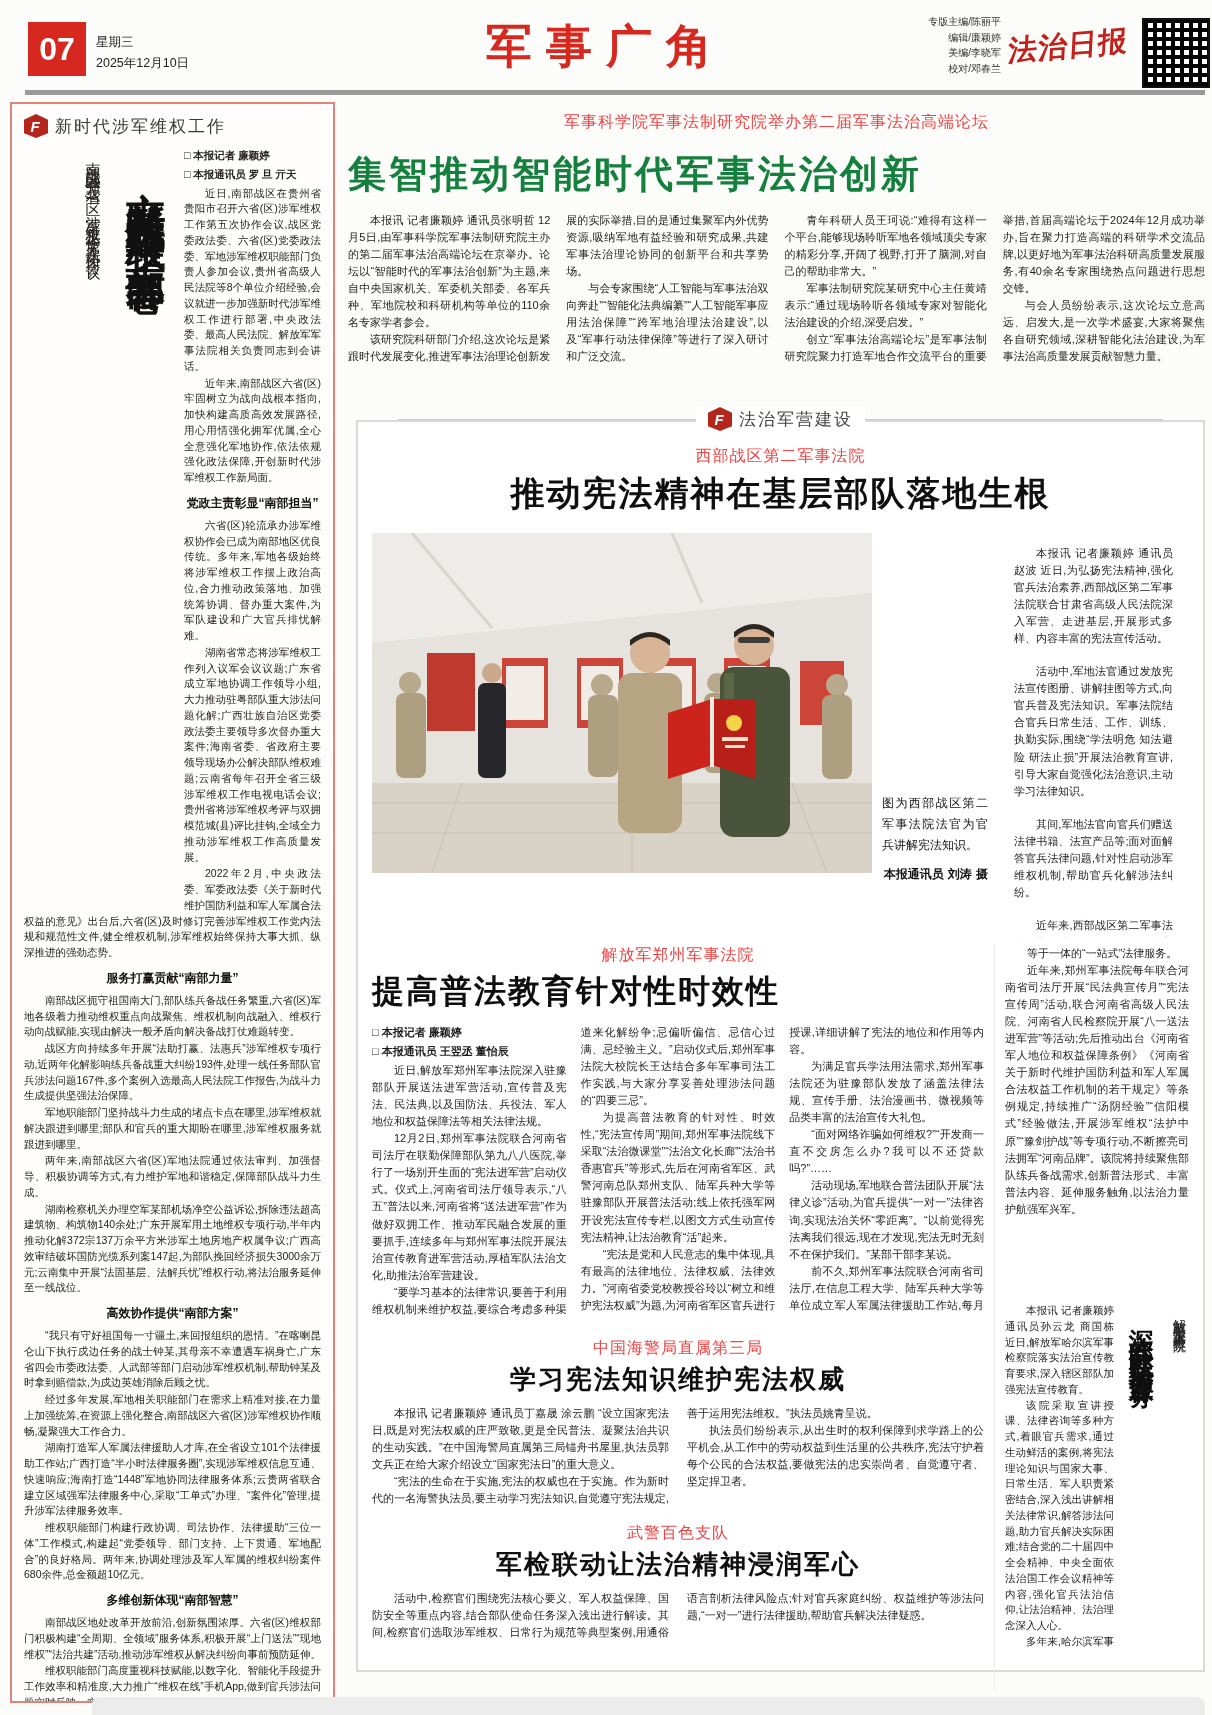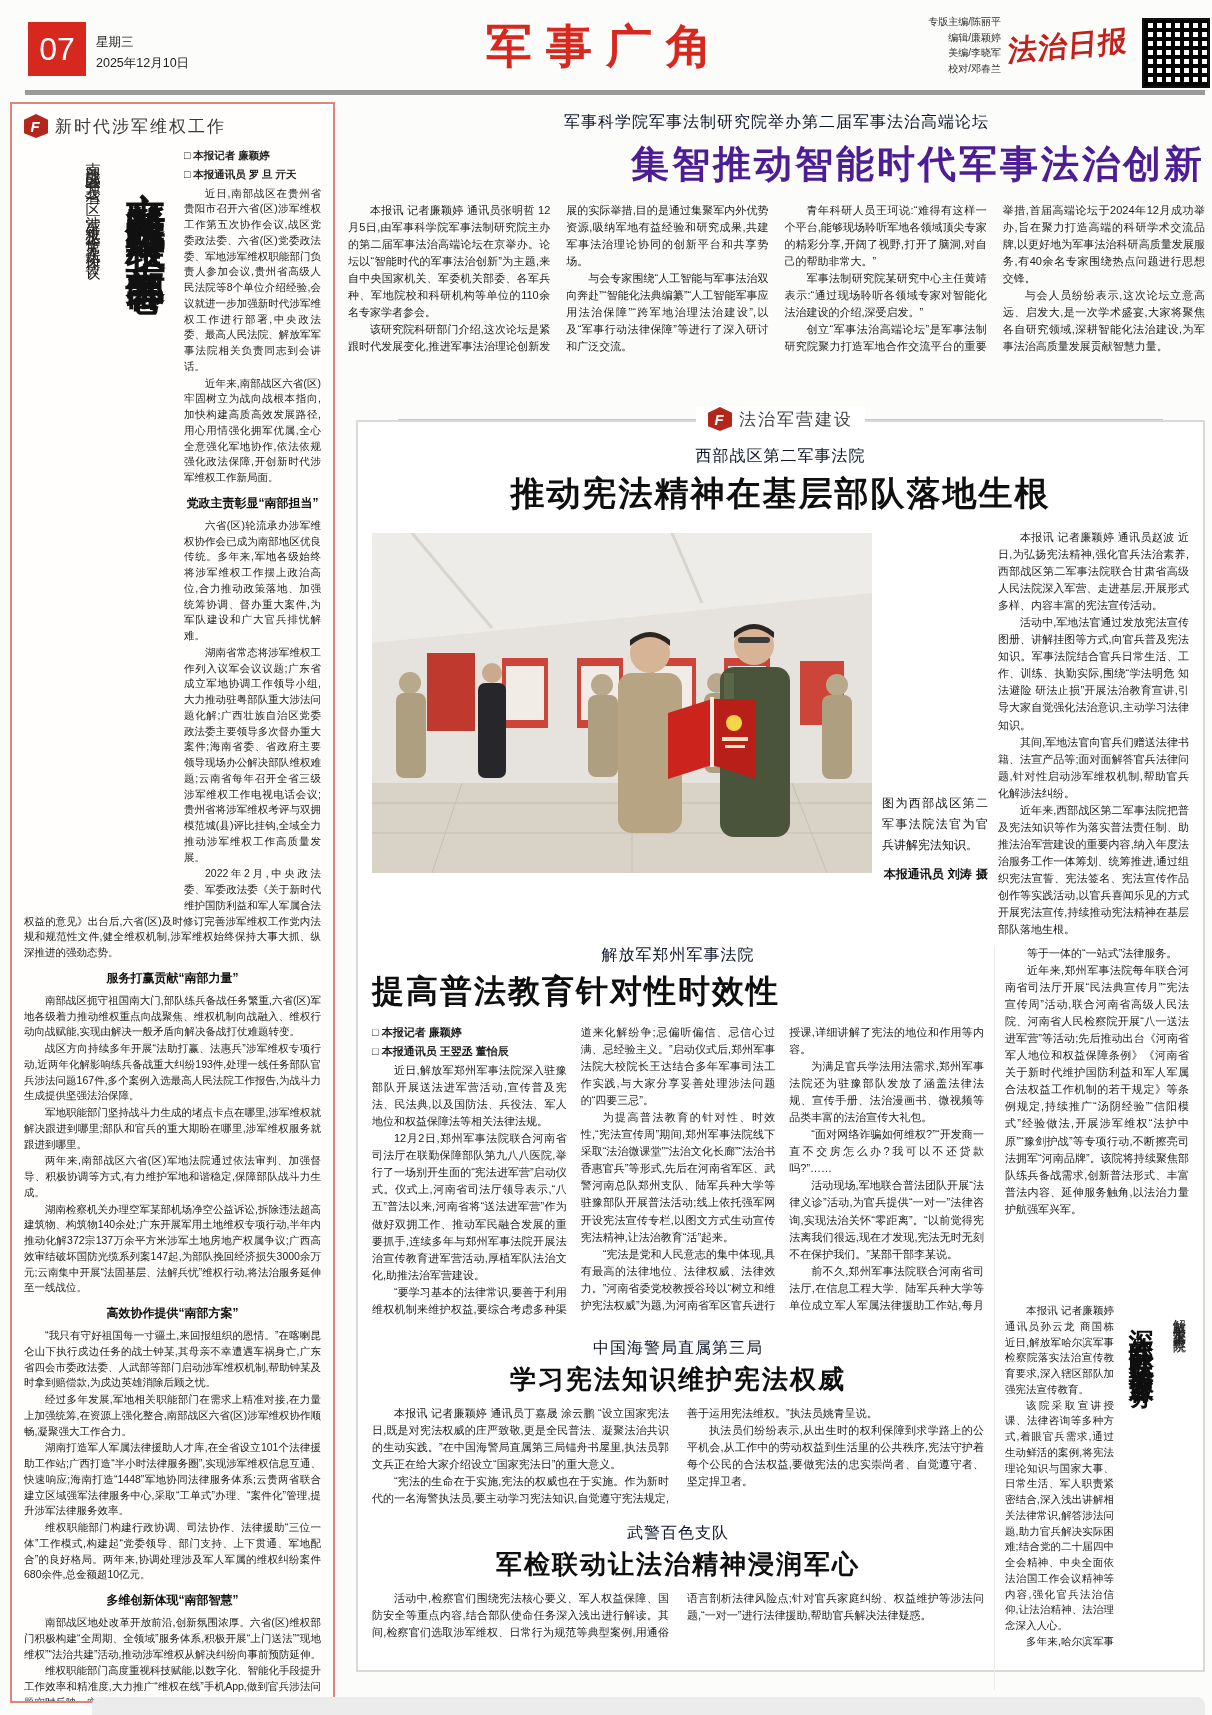--- a/index.html
+++ b/index.html
@@ -3,21 +3,21 @@
 <meta charset="utf-8">
 <style>
   html,body{margin:0;padding:0;}
   body{
     width:1212px;height:1715px;position:relative;background:#fcfcfa;
     font-family:"Liberation Sans","DejaVu Sans",sans-serif;color:#1c1c1c;
     overflow:hidden;
   }
   
   #page-number{position:absolute;left:28px;top:22px;width:58px;height:54px;background:#d6281e;
-    color:#fff;font-size:32px;font-weight:normal;display:flex;align-items:center;justify-content:center;}
+    color:#fff;font-size:32px;font-weight:bold;display:flex;align-items:center;justify-content:center;}
   #date-block{position:absolute;left:96px;top:32px;font-size:12.5px;line-height:1.7;color:#222;}
   #page-title{position:absolute;left:0;right:0;top:16px;text-align:center;
     font-size:46px;font-weight:bold;color:#d6281e;letter-spacing:14px;}
   #editors{position:absolute;right:211px;top:14px;text-align:right;font-size:10px;line-height:1.55;color:#333;}
   #masthead{position:absolute;left:1008px;top:26px;width:130px;font-size:29px;font-weight:bold;
     color:#c3201b;font-family:"DejaVu Serif","Liberation Serif",serif;white-space:nowrap;
     transform:rotate(-5deg) skewX(-8deg);letter-spacing:1px;}
   #qr-code{position:absolute;left:1142px;top:18px;width:64px;height:66px;border:2px solid #111;
     background-image:
       repeating-linear-gradient(0deg,#000 0 4px,transparent 4px 9px),
@@ -34,43 +34,43 @@
   .left-flow{margin-top:10px;font-size:10.5px;line-height:1.5;text-align:justify;color:#222;}
   .v-titles{float:left;width:152px;height:756px;writing-mode:vertical-rl;margin-right:8px;}
   .lv-head{font-size:40px;font-weight:bold;letter-spacing:5px;padding-top:12px;color:#111;margin-left:12px;}
   .lv-kicker{font-size:15px;letter-spacing:4px;color:#222;padding-top:2px;}
   .byline{font-weight:bold;margin:1px 0 3px;}
   .paras p{margin:0 0 1px;text-indent:2em;}
   .paras h4{margin:8px 0 6px;text-align:center;font-size:12px;color:#111;}
 
   
   #top-article{position:absolute;left:348px;top:112px;width:857px;}
-  .art-kicker{text-align:center;font-size:16px;color:#0f172a;letter-spacing:1px;}
-  #top-article .art-headline{text-align:right;font-size:38px;font-weight:bold;letter-spacing:3px;margin-top:6px;color:#4c1d95;}
+  .art-kicker{text-align:center;font-size:16px;color:#ef4444;letter-spacing:1px;}
+  #top-article .art-headline{text-align:left;font-size:38px;font-weight:bold;letter-spacing:3px;margin-top:16px;color:#15803d;}
   .ta-body{margin-top:12px;column-count:4;column-gap:16px;font-size:11px;line-height:1.55;
     text-align:justify;height:158px;overflow:hidden;}
   .ta-body p{margin:0;text-indent:2em;}
 
   
   #law-box{position:absolute;left:356px;top:420px;width:849px;height:1252px;border:2px solid #d9d9d9;
     background:#fff;box-sizing:border-box;padding:0 14px;}
   .section-tag{position:absolute;top:-15px;left:40px;right:40px;display:flex;align-items:center;}
   .tag-line{flex:1;height:1px;background:#c9c9c9;}
   .tag-center{display:flex;align-items:center;gap:7px;background:#fff;padding:0 12px;font-size:17px;
     letter-spacing:2px;color:#444;}
   .art-a{margin-top:24px;}
   .art-a .art-headline{text-align:center;font-size:34px;font-weight:bold;letter-spacing:2px;margin:4px 0 12px;color:#0f0f0f;}
   .a-row{display:flex;gap:10px;height:408px;overflow:hidden;}
   .a-photo{width:500px;height:340px;margin-top:4px;flex:0 0 auto;background:#e7e4df;}
   .a-caption{width:106px;flex:0 0 auto;display:flex;flex-direction:column;justify-content:flex-end;
     padding-bottom:52px;font-family:"DejaVu Serif","Liberation Serif",serif;font-size:12px;
     line-height:1.75;text-align:justify;color:#111;}
   .a-caption .credit{font-weight:bold;margin-top:8px;text-align:right;}
   .a-body{flex:1;font-size:11px;line-height:1.55;text-align:justify;overflow:hidden;}
-  .a-body p{margin:0;text-indent:2em;}
+  .a-body p{margin:16px;text-indent:2em;}
 
   .lower{display:flex;margin-top:8px;}
   .lower-left{width:612px;flex:0 0 auto;}
   .lower-right{flex:1;margin-left:10px;border-left:1px solid #ececec;padding-left:10px;
     font-size:11px;line-height:1.55;text-align:justify;}
   .lower-right p{margin:0;text-indent:2em;}
 
   .art-b .art-headline{text-align:left;font-size:32px;font-weight:bold;letter-spacing:2px;margin:4px 0 10px;color:#0f0f0f;}
   .b-cols{column-count:3;column-gap:14px;height:300px;overflow:hidden;font-size:11px;line-height:1.55;text-align:justify;}
   .b-cols p{margin:0;text-indent:2em;}

